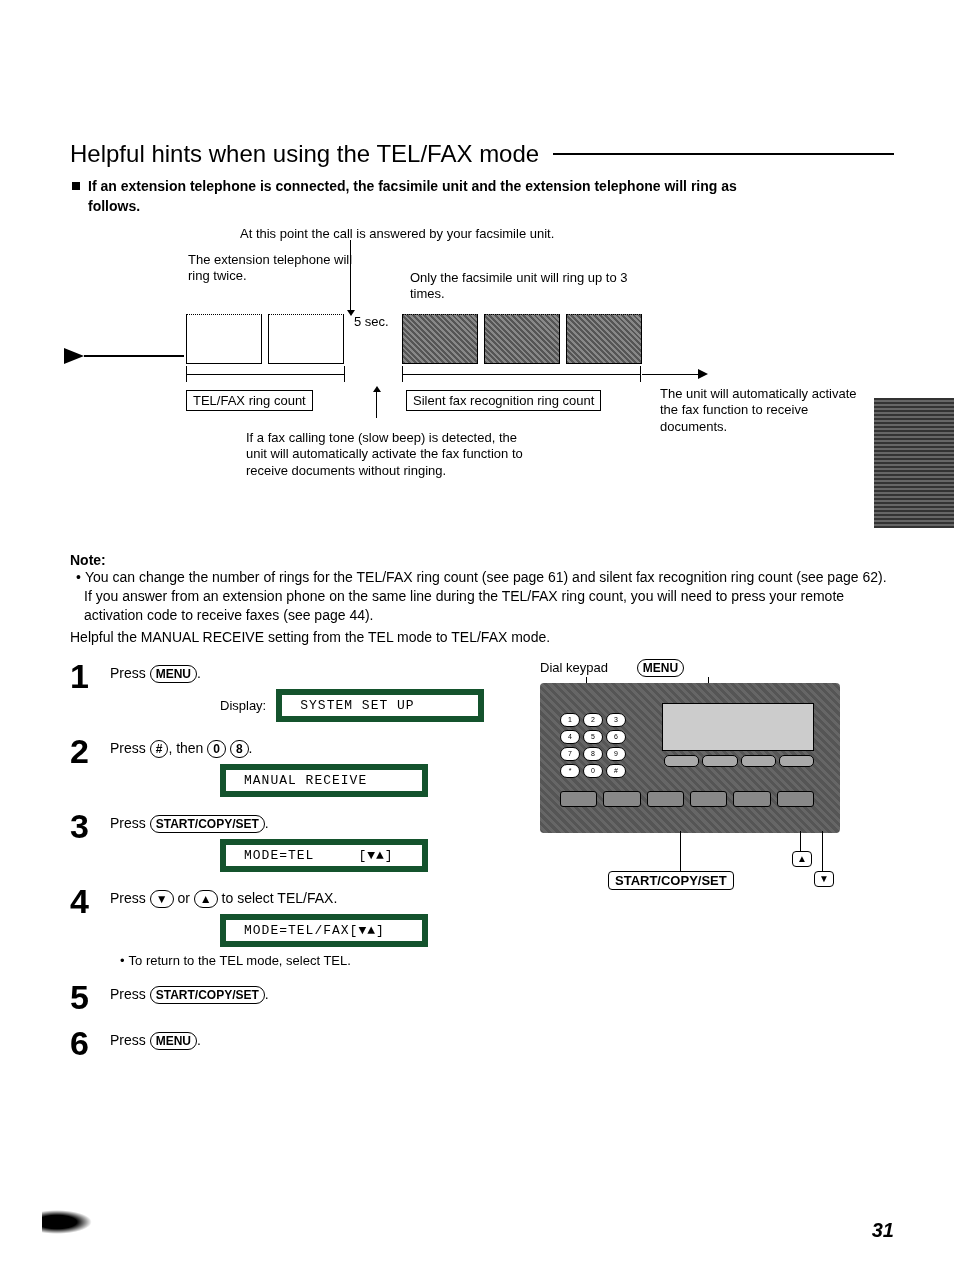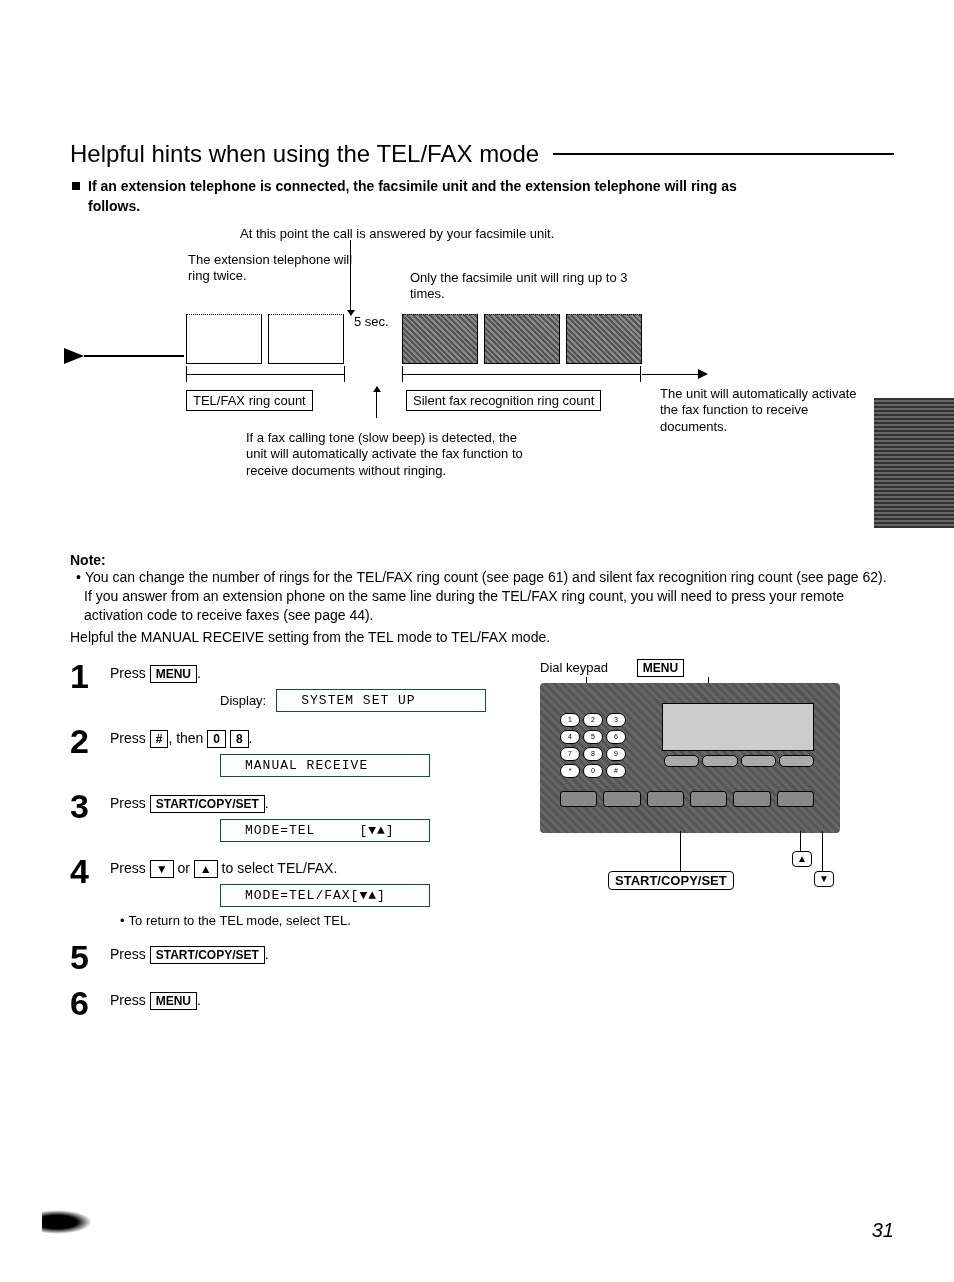--- a/index.html
+++ b/index.html
@@ -25,42 +25,42 @@
   .note-h{font-weight:700;font-size:14px;margin-top:26px}
   .note-body{font-size:14px;line-height:1.35;margin-left:14px;text-indent:-8px}
   .note-body:before{content:"•";margin-right:4px}
   h2{font-size:24px;font-weight:900;margin:36px 0 6px 0;display:flex;align-items:center;white-space:nowrap}
   h2 .rule{flex:1;height:2px;background:#000;margin-left:14px}
   .change-line{font-size:14px;margin:4px 0 14px 0}
   .steps{position:relative}
   .step{display:flex;align-items:flex-start;margin-bottom:12px}
   .num{font-size:34px;font-weight:900;width:34px;line-height:1;margin-right:6px}
   .step-body{font-size:14px;flex:1;padding-top:6px}
-  .keycap{display:inline-block;border:1px solid #000;border-radius:0;padding:0 5px;font-weight:700;font-size:12px;background:#fff;line-height:16px}
+  .keycap{display:inline-block;border:1px solid #000;border-radius:9px;padding:0 5px;font-weight:700;font-size:12px;background:#fff;line-height:16px}
   .disp-row{display:flex;align-items:center;margin-top:6px;margin-left:110px}
   .disp-label{font-size:13px;margin-right:10px}
-  .lcd{border:1px solid #14532d;font-family:Courier,monospace;font-size:13px;letter-spacing:1px;padding:3px 24px;min-width:160px;white-space:pre}
+  .lcd{border:6px solid #14532d;font-family:Courier,monospace;font-size:13px;letter-spacing:1px;padding:3px 18px;min-width:160px;white-space:pre}
   .sub{font-size:13px;margin-top:6px;margin-left:10px}
   .sub:before{content:"•";margin-right:4px}
   .right-panel{position:absolute;left:470px;top:0;width:360px}
   .panel-labels{font-size:13px;margin-bottom:6px}
   .fax-device{width:300px;height:150px;background:#444;border-radius:4px;position:relative;padding:16px;box-sizing:border-box;background:repeating-linear-gradient(45deg,#555 0,#555 3px,#666 3px,#666 6px)}
   .keypad{position:absolute;left:20px;top:30px;width:74px}
   .keypad .row{display:flex;gap:3px;margin-bottom:3px}
   .kbtn{width:18px;height:12px;border:1px solid #000;border-radius:8px;background:#fff;font-size:7px;text-align:center;line-height:12px}
   .screen{position:absolute;right:26px;top:20px;width:150px;height:46px;border:1px solid #000;background:#ccc}
   .btnrow{position:absolute;right:26px;top:72px;width:150px;display:flex;gap:3px}
   .fbtn{flex:1;height:10px;border:1px solid #000;border-radius:5px;background:#aaa}
   .wide-row{position:absolute;left:20px;bottom:26px;right:26px;display:flex;gap:6px}
   .wbtn{flex:1;height:14px;border:1px solid #000;border-radius:3px;background:#888}
   .panel-callouts{position:relative;height:60px;margin-top:4px}
   .callout-lbl{position:absolute;font-size:13px;font-weight:700;border:1px solid #000;border-radius:4px;padding:1px 6px;background:#fff}
   .arrow-btn{position:absolute;width:18px;height:14px;border:1px solid #000;border-radius:4px;text-align:center;font-size:10px;line-height:14px;background:#fff}
   .callout-line{position:absolute;width:1px;background:#000}
-  .pagenum{position:absolute;right:60px;bottom:40px;font-style:italic;font-weight:400;font-size:20px}
+  .pagenum{position:absolute;right:60px;bottom:40px;font-style:italic;font-weight:700;font-size:20px}
   .smudge{position:absolute;left:42px;bottom:48px;width:50px;height:24px;background:radial-gradient(ellipse at 30% 50%,#000 0,#000 40%,transparent 70%)}
 </style>
 </head>
 <body>
 
 <div class="page">
 
   <h1>
       <span>Helpful hints when using the TEL/FAX mode</span>
       <span class="rule"></span>

